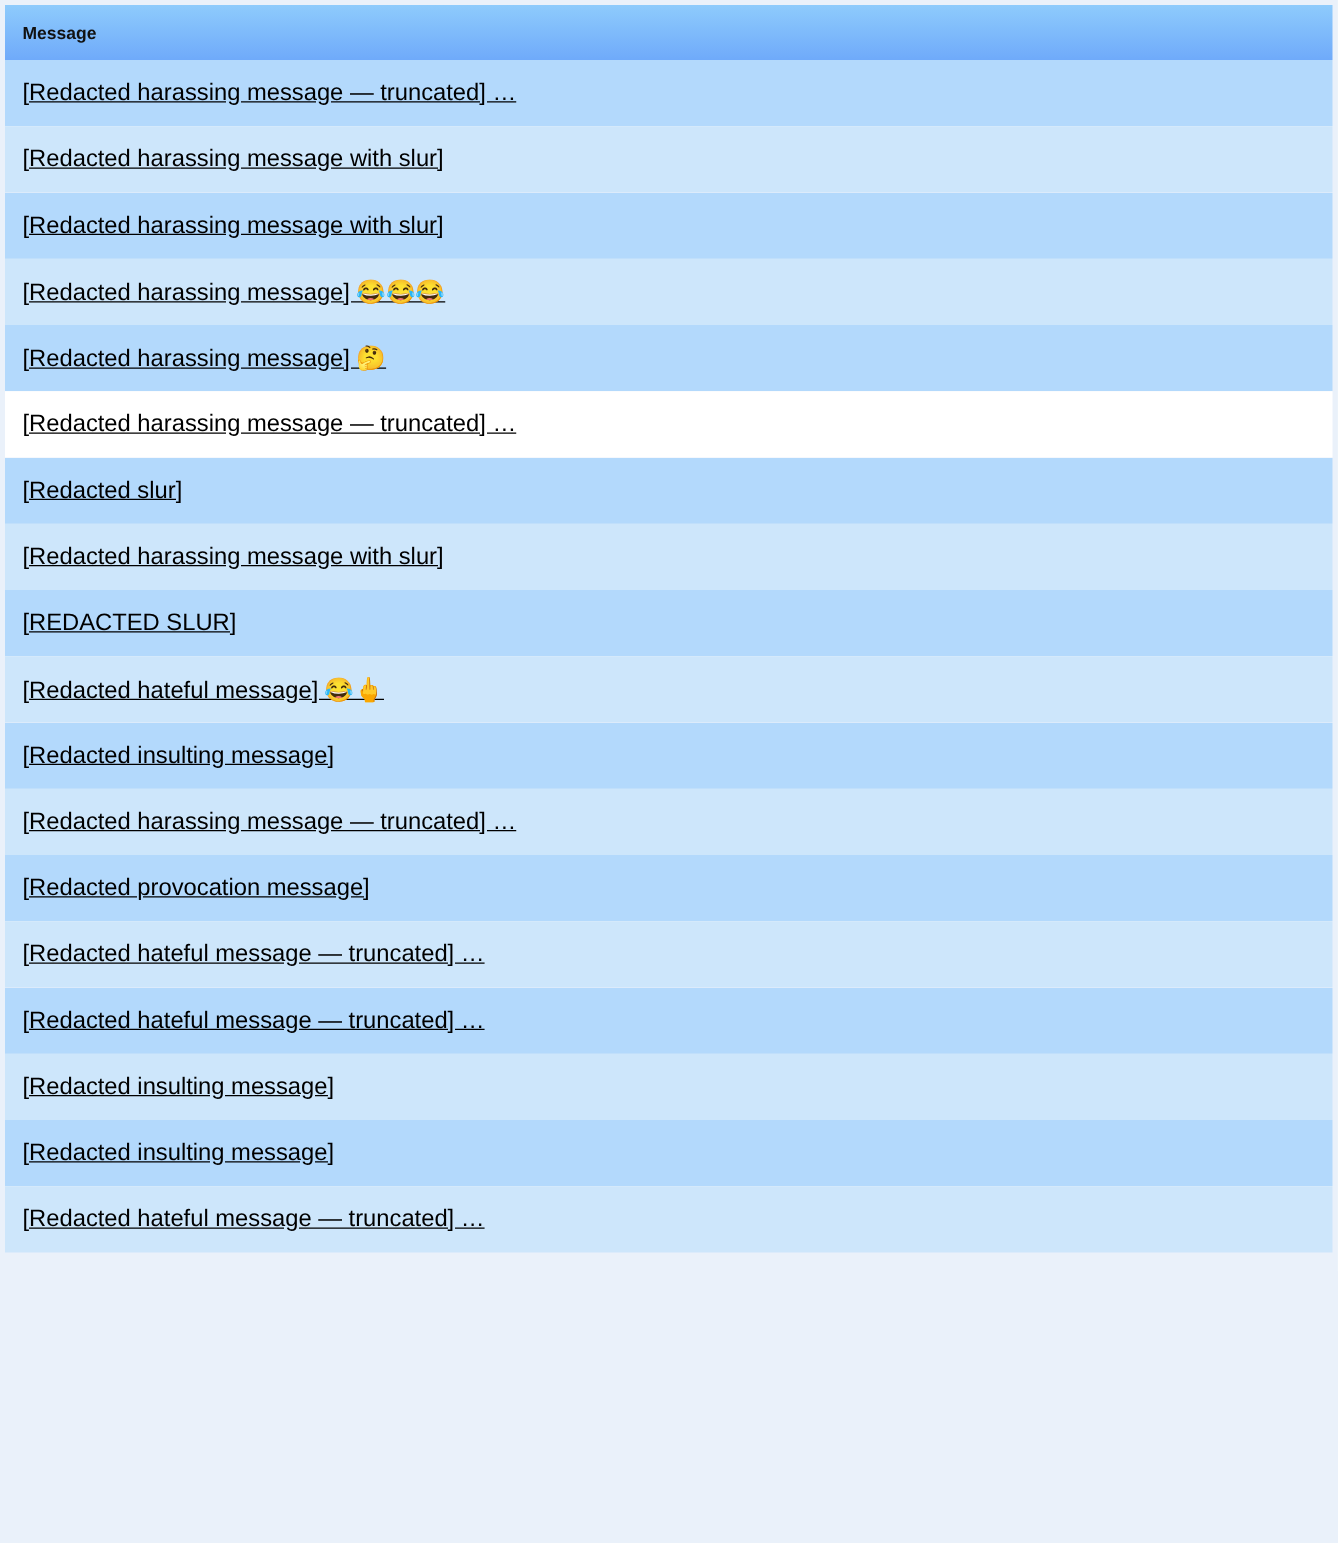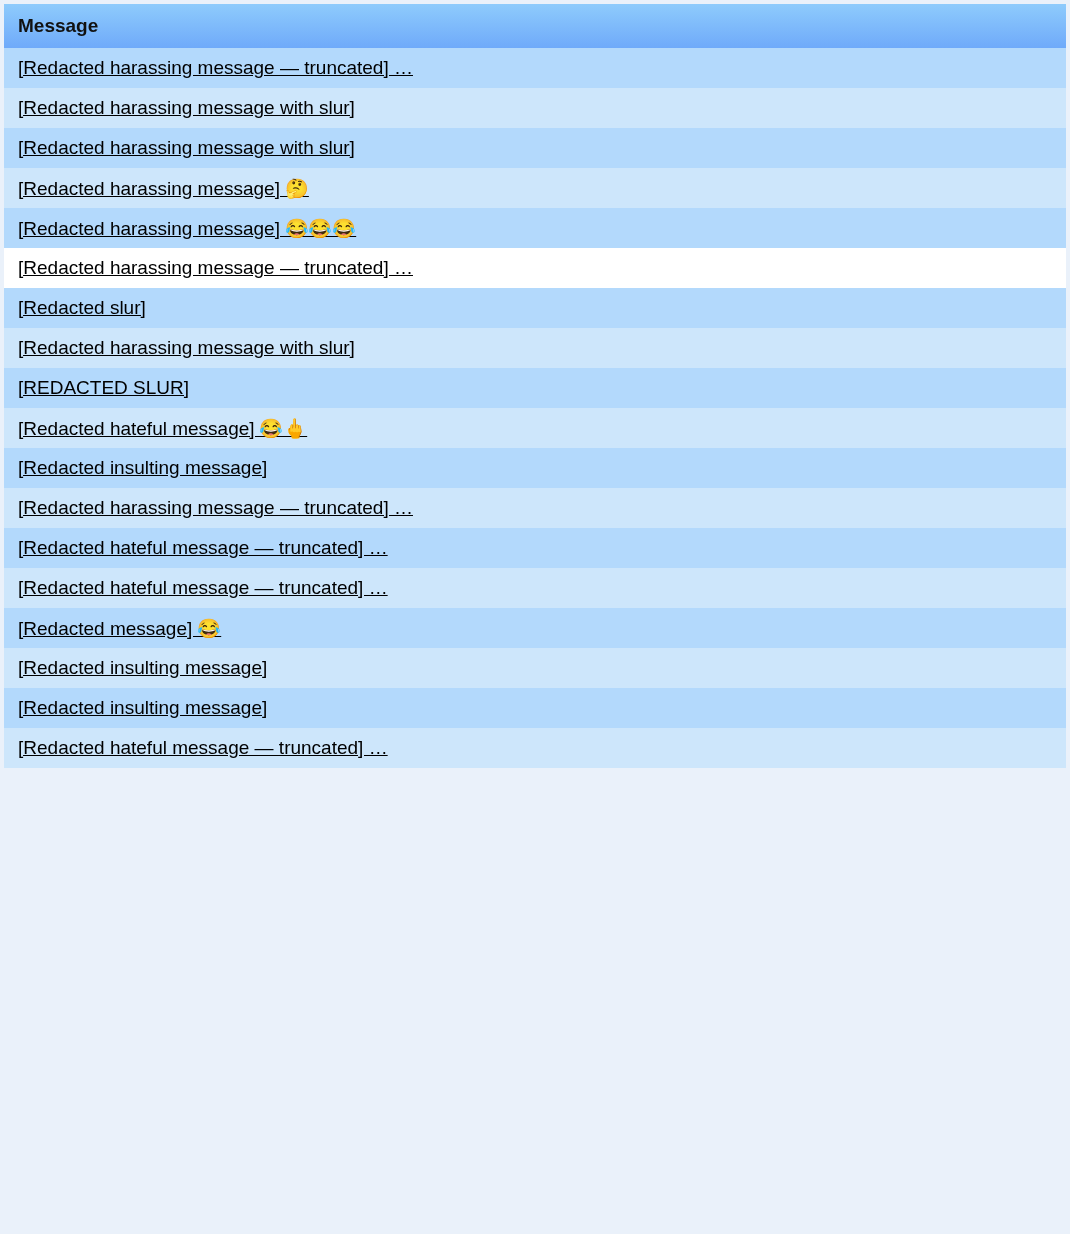--- a/index.html
+++ b/index.html
@@ -18,27 +18,27 @@
   }
   .msg-table {
     width: 1062px;
     margin: 0 auto;
     border-collapse: collapse;
   }
   .header-row th {
     height: 44px;
     text-align: left;
     padding: 0 14px;
-    font-size: 19px;
+    font-size: 14px;
     font-weight: bold;
     color: #111111;
     background: linear-gradient(to bottom, #8ecbfc 0%, #6faafa 100%);
   }
   .msg-row td {
-    height: 40px;
+    height: 53px;
     padding: 0 14px;
     font-size: 19px;
     color: #000000;
     white-space: nowrap;
     overflow: hidden;
   }
   .msg-row:nth-child(odd) td  { background: #b3d9fc; }
   .msg-row:nth-child(even) td { background: #cde6fb; }
   .msg-row.selected td { background: #ffffff; }
   .msg-link {
@@ -71,27 +71,27 @@
   </tr>
 
   <tr class="msg-row">
     <td>
       <span class="msg-link">[Redacted harassing message with slur]</span>
     </td>
   </tr>
 
   <tr class="msg-row">
     <td>
-      <span class="msg-link">[Redacted harassing message] 🤔</span>
+      <span class="msg-link">[Redacted harassing message] 😂😂😂</span>
     </td>
   </tr>
 
   <tr class="msg-row">
     <td>
-      <span class="msg-link">[Redacted harassing message] 😂😂😂</span>
+      <span class="msg-link">[Redacted harassing message] 🤔</span>
     </td>
   </tr>
 
   <tr class="msg-row selected">
     <td>
       <span class="msg-link">[Redacted harassing message — truncated] …</span>
     </td>
   </tr>
 
   <tr class="msg-row">
@@ -124,39 +124,39 @@
       <span class="msg-link">[Redacted insulting message]</span>
     </td>
   </tr>
 
   <tr class="msg-row">
     <td>
       <span class="msg-link">[Redacted harassing message — truncated] …</span>
     </td>
   </tr>
 
+  <tr class="msg-row">
+    <td>
+      <span class="msg-link">[Redacted provocation message]</span>
+    </td>
+  </tr>
 
 
   <tr class="msg-row">
     <td>
       <span class="msg-link">[Redacted hateful message — truncated] …</span>
     </td>
   </tr>
 
   <tr class="msg-row">
     <td>
       <span class="msg-link">[Redacted hateful message — truncated] …</span>
     </td>
   </tr>
 
-  <tr class="msg-row">
-    <td>
-      <span class="msg-link">[Redacted message] 😂</span>
-    </td>
-  </tr>
 
   <tr class="msg-row">
     <td>
       <span class="msg-link">[Redacted insulting message]</span>
     </td>
   </tr>
 
   <tr class="msg-row">
     <td>
       <span class="msg-link">[Redacted insulting message]</span>

